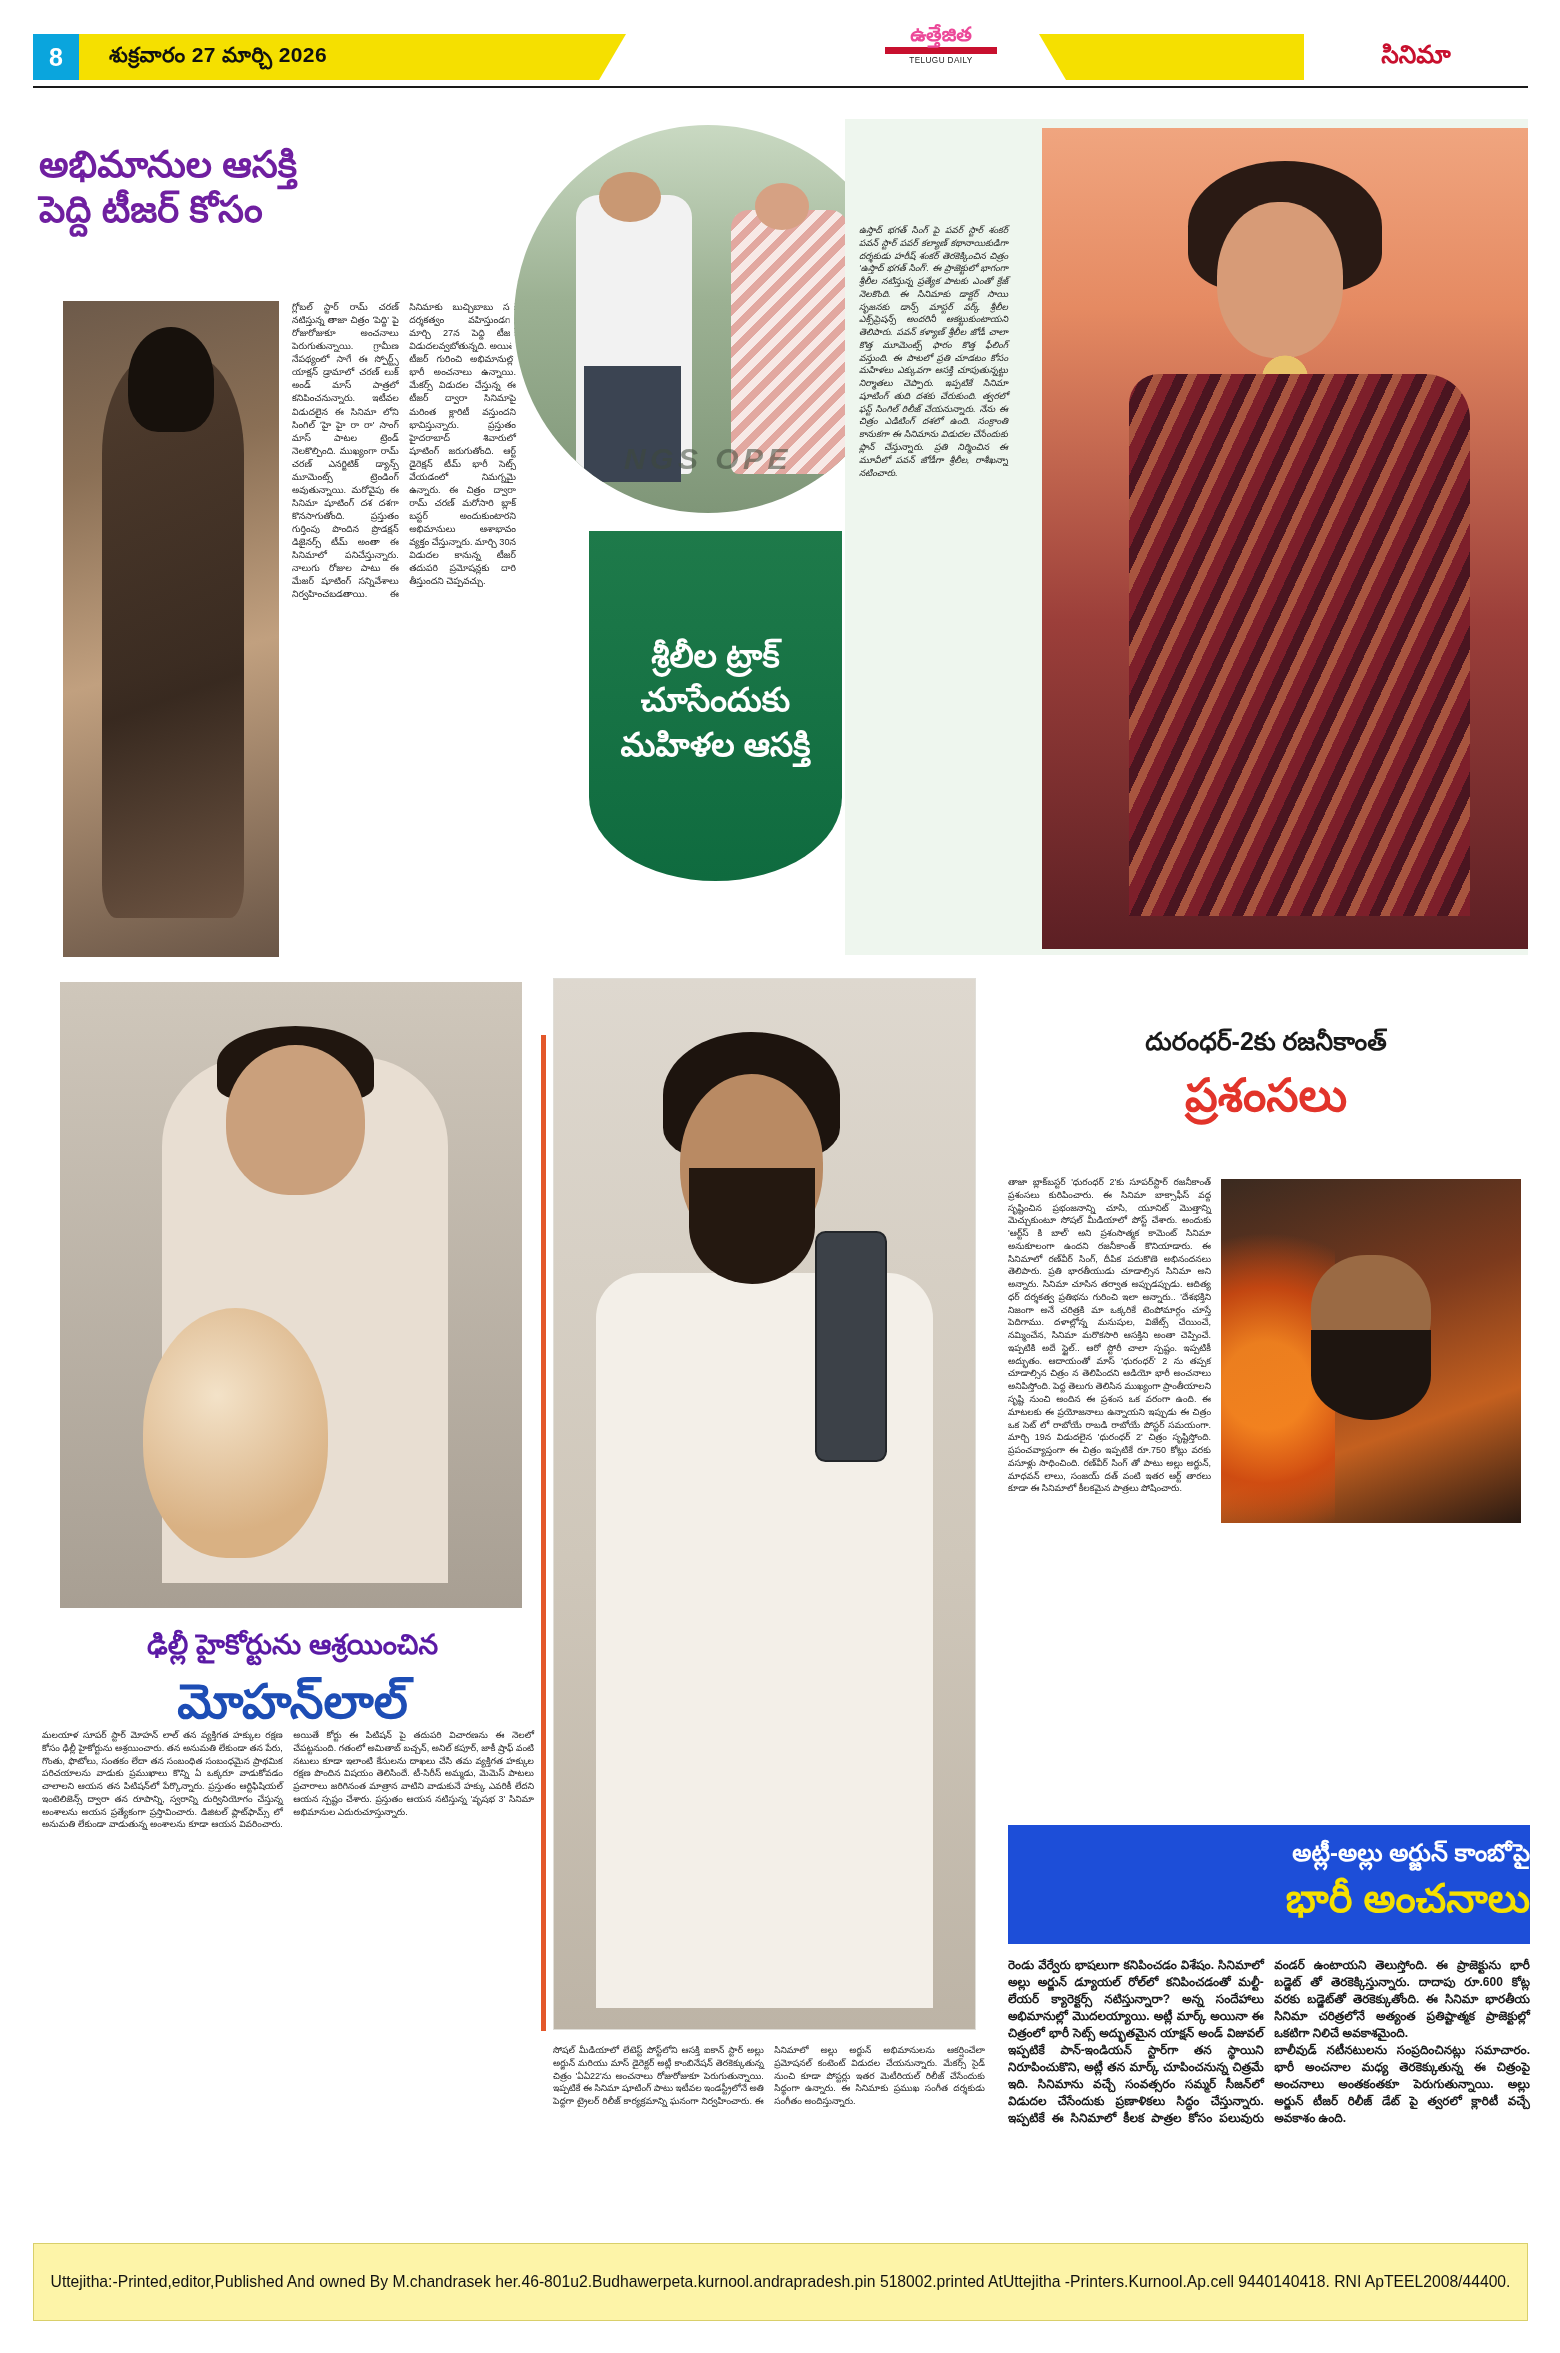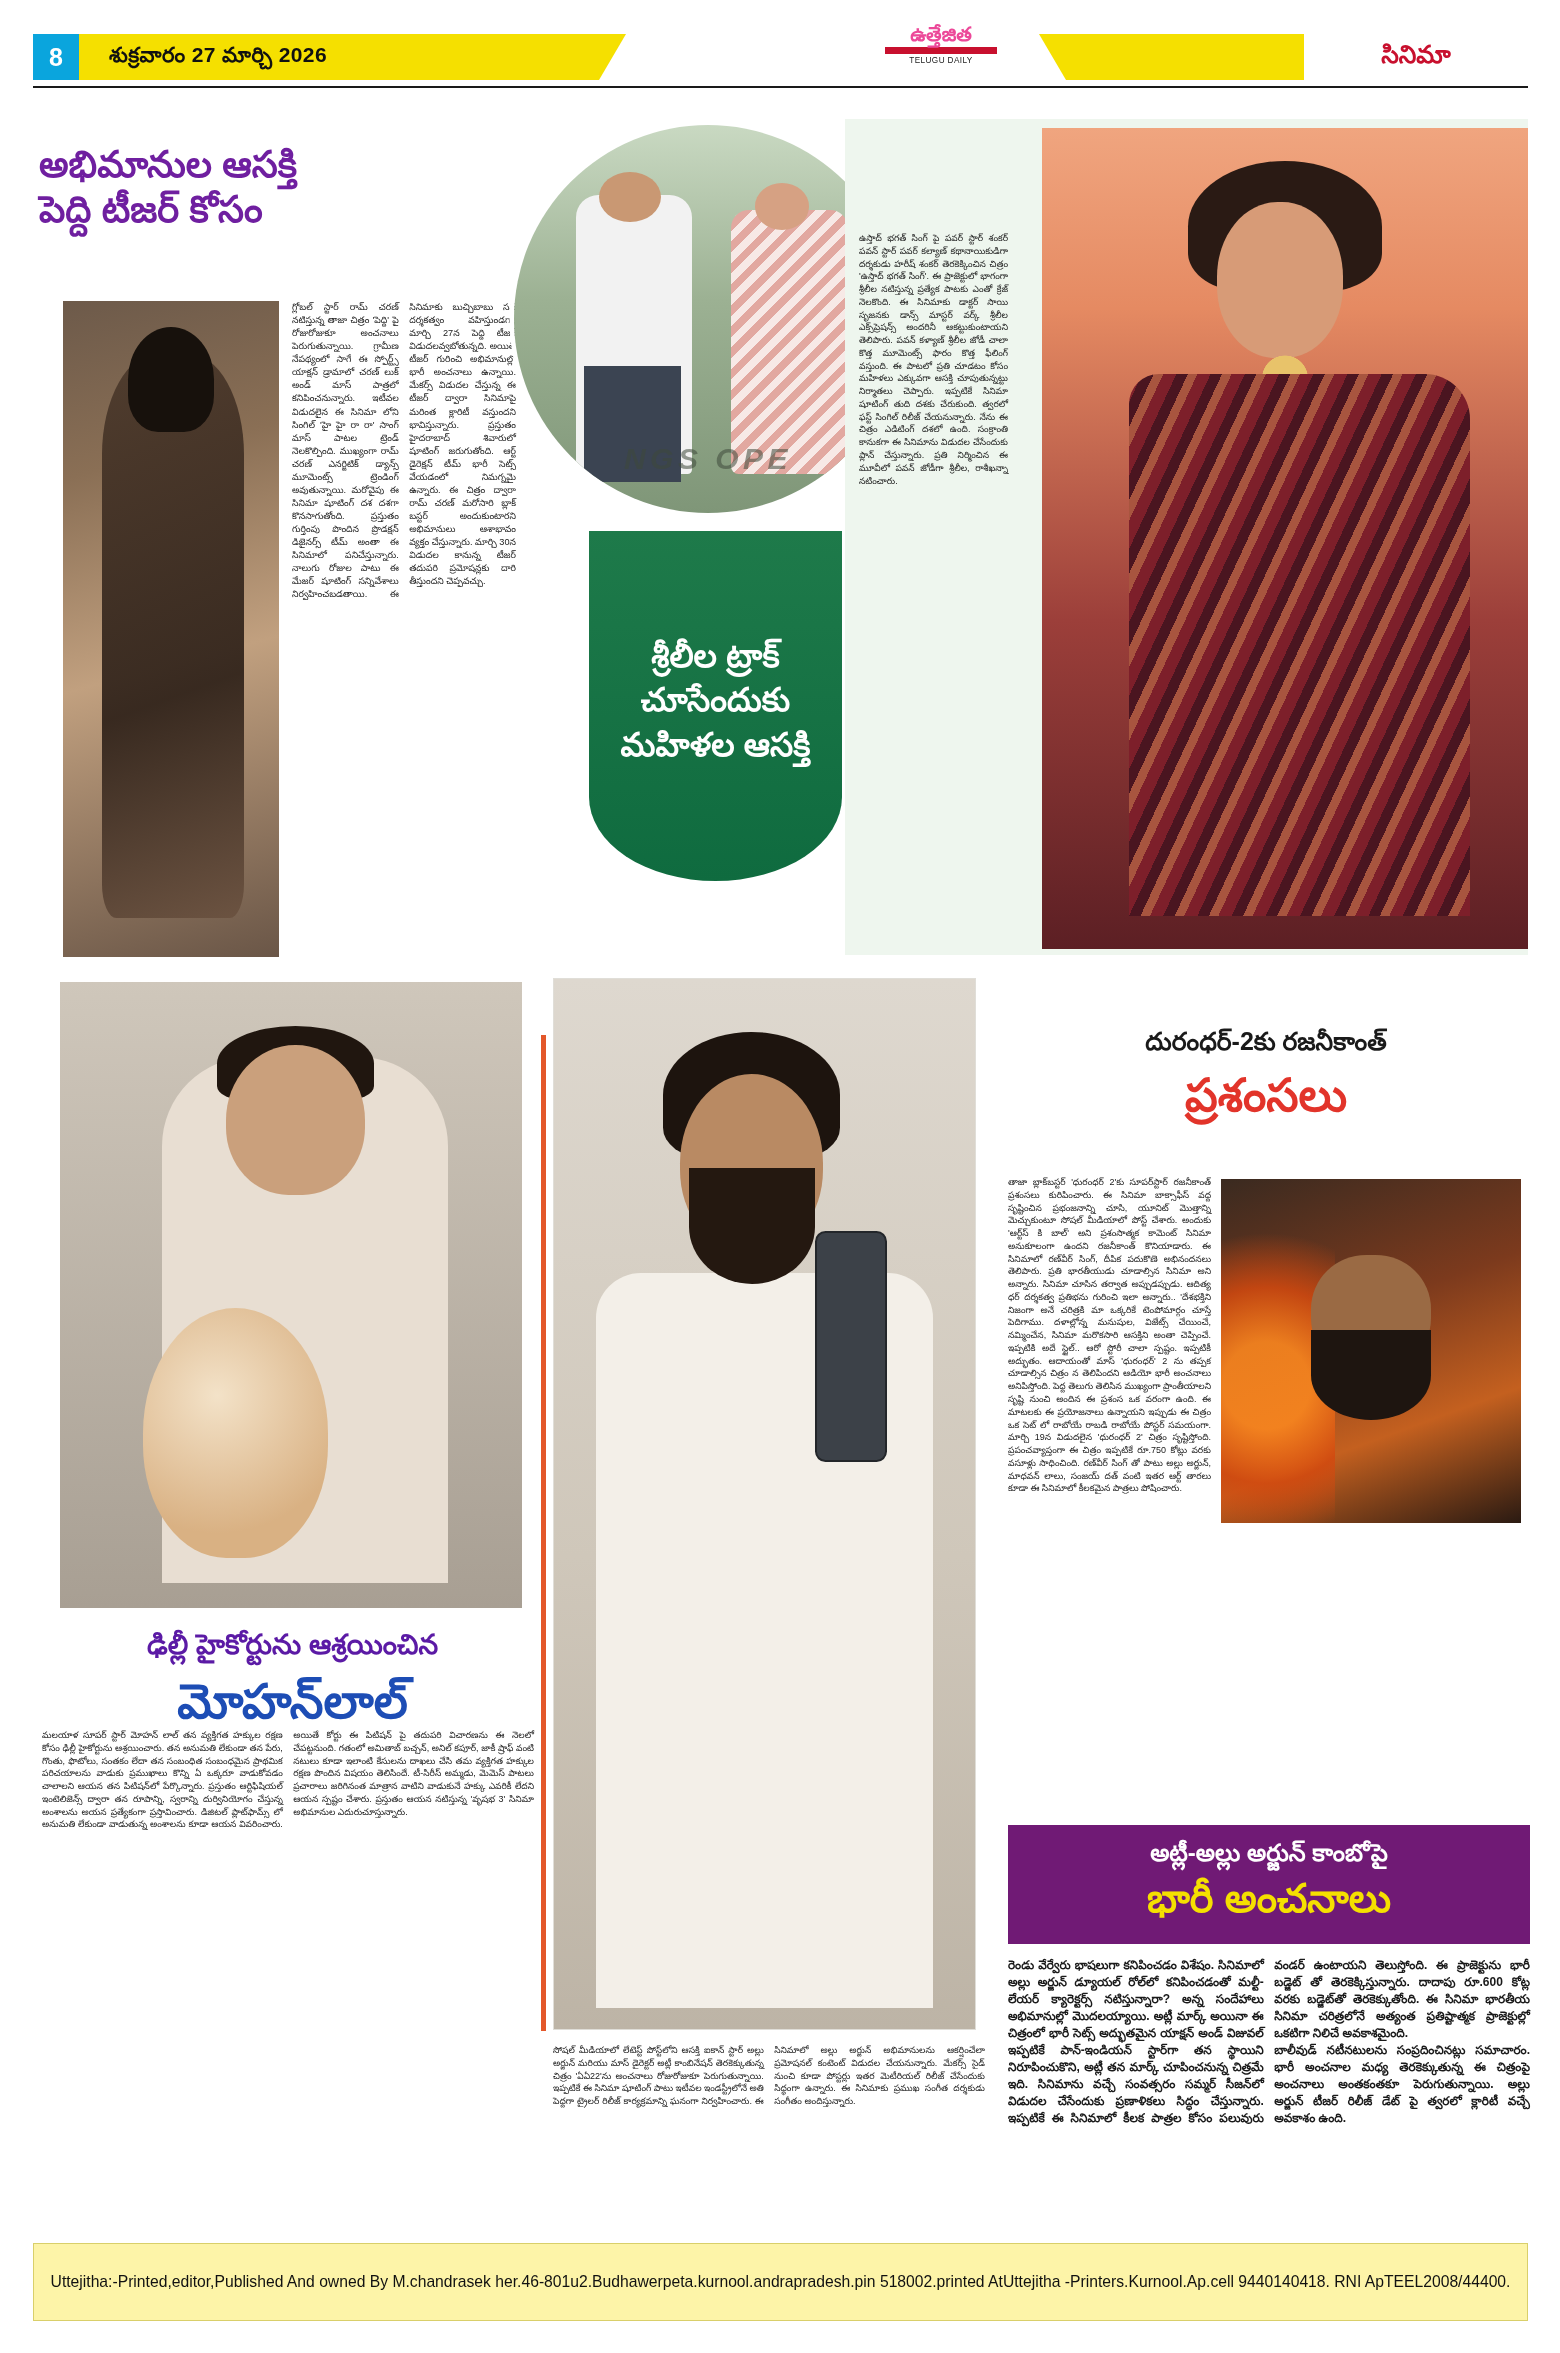--- a/index.html
+++ b/index.html
@@ -149,21 +149,21 @@
   .a1-badge span {
     color:#fff; font-size:33px; line-height:1.35; font-weight:bold; text-align:center;
   }
 
   
   .a2-wrap {
     position:absolute; left:845px; top:119px; width:683px; height:836px;
     background:#eef6ee;
   }
   .a2-text {
-    position:absolute; left:859px; top:232px; width:149px; height:671px;
+    position:absolute; left:859px; top:224px; width:149px; height:671px;font-style:italic;
   }
   .a2-text .body-col { column-count:1; font-size:9px; }
   .a2-photo {
     position:absolute; left:1042px; top:128px; width:486px; height:821px;
     background: linear-gradient(180deg,#f0a57f 0%, #e58a62 22%, #9c3f3a 60%, #5c1f24 100%);
   }
   .a2-photo .face {
     position:absolute; left:36%; top:9%; width:26%; height:19%;
     background:#d79b77; border-radius:48% 48% 46% 46%;
   }
@@ -268,22 +268,22 @@
     opacity:.85;
   }
   .a5-text {
     position:absolute; left:1008px; top:1176px; width:203px; height:611px;
   }
   .a5-text .body-col { column-count:1; font-size:9px; }
 
   
   .a6-banner {
     position:absolute; left:1008px; top:1825px; width:522px; height:119px;
-    background:#701a75; display:flex; flex-direction:column;
-    align-items:center; justify-content:center;
+    background:#1d4ed8; display:flex; flex-direction:column;
+    align-items:flex-end; justify-content:center;
   }
   .a6-banner .l1 { font-size:24px; color:#ffffff; font-weight:bold; }
   .a6-banner .l2 { font-size:40px; color:#f5e000; font-weight:bold; margin-top:3px; }
   .a6-text {
     position:absolute; left:1008px; top:1957px; width:522px; height:239px;
   }
   .a6-text .body-col { column-count:2; font-size:12px;font-weight:bold; }
 
   
   .a4-text {

